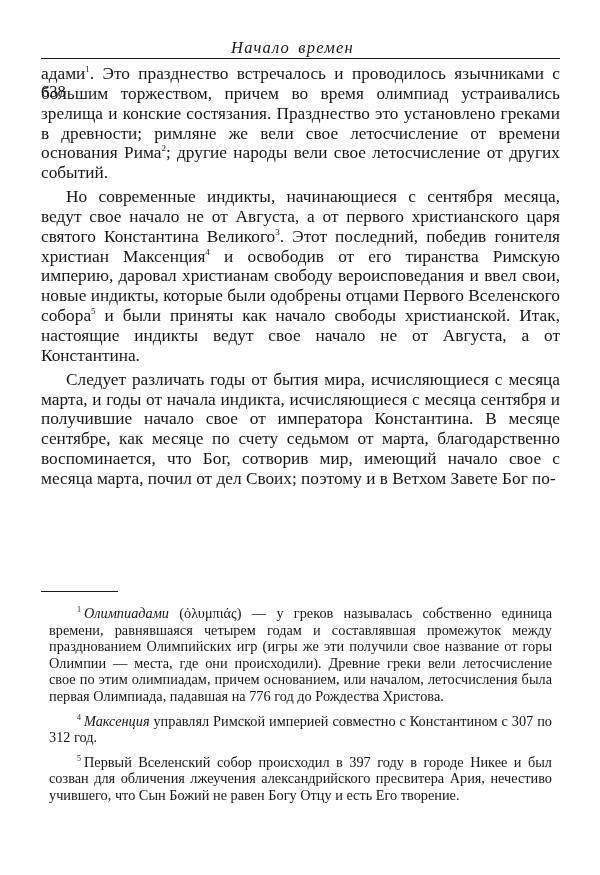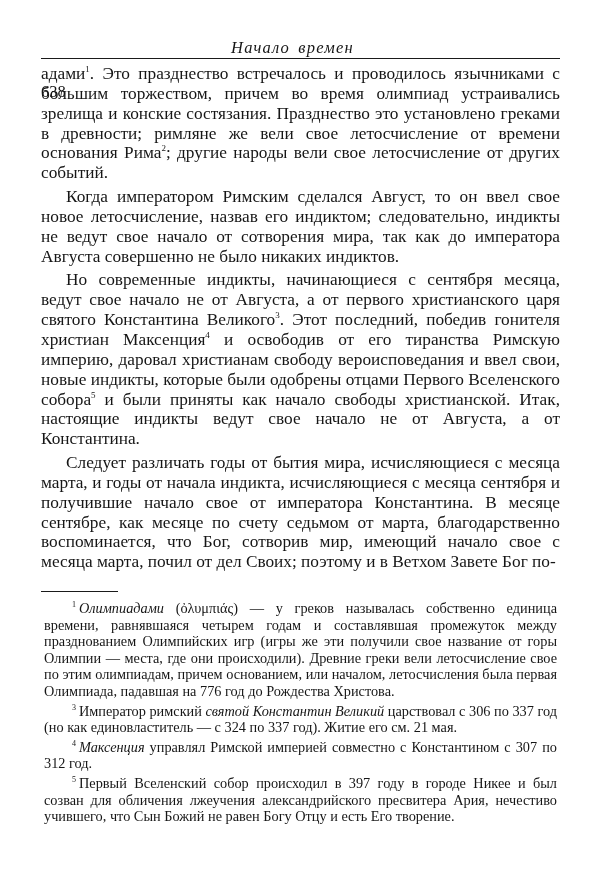--- a/index.html
+++ b/index.html
@@ -83,21 +83,21 @@
     .footnotes {
       position: absolute;
       top: 597px;
       left: 0;
       width: 519px;
       font-size: 14.3px;
       line-height: 16.6px;
       text-align: justify;
     }
     .footnotes p {
-      margin: 3px;
+      margin: 8px;
       text-indent: 28px;
     }
     .footnotes sup.fnm {
       font-size: 8px;
       vertical-align: 6px;
       line-height: 0;
       margin-right: 3px;
     }
     .it {
       font-style: italic;
@@ -112,43 +112,37 @@
     <span class="page-number">638</span>
     <span class="header-title">Начало времен</span>
   </div>
 
   <div class="main-text">
 
     <p>
       <span>адами</span><sup class="fn">1</sup><span>. Это празднество встречалось и проводилось язычниками с большим торжеством, причем во время олимпиад устраивались зрелища и конские состязания. Празднество это установлено греками в древности; римляне же вели свое летосчисление от времени основания Рима</span><sup class="fn">2</sup><span>; другие народы вели свое летосчисление от других событий.</span>
     </p>
 
-    <p class="indent">
-      <span>Когда императором Римским сделался Август, то он ввел свое новое летосчисление, назвав его индиктом; следовательно, индикты не ведут свое начало от сотворения мира, так как до императора Августа совершенно не было никаких индиктов.</span>
-    </p>
 
     <p class="indent">
       <span>Но современные индикты, начинающиеся с сентября месяца, ведут свое начало не от Августа, а от первого христианского царя святого Константина Великого</span><sup class="fn">3</sup><span>. Этот последний, победив гонителя христиан Максенция</span><sup class="fn">4</sup><span> и освободив от его тиранства Римскую империю, даровал христианам свободу вероисповедания и ввел свои, новые индикты, которые были одобрены отцами Первого Вселенского собора</span><sup class="fn">5</sup><span> и были приняты как начало свободы христианской. Итак, настоящие индикты ведут свое начало не от Августа, а от Константина.</span>
     </p>
 
     <p class="indent">
       <span>Следует различать годы от бытия мира, исчисляющиеся с месяца марта, и годы от начала индикта, исчисляющиеся с месяца сентября и получившие начало свое от императора Константина. В месяце сентябре, как месяце по счету седьмом от марта, благодарственно воспоминается, что Бог, сотворив мир, имеющий начало свое с месяца марта, почил от дел Своих; поэтому и в Ветхом Завете Бог по-</span>
     </p>
   </div>
 
   <div class="footnote-rule"></div>
 
   <div class="footnotes">
     <p>
       <sup class="fnm">1</sup><span class="it">Олимпиадами</span><span> (ὀλυμπιάς) — у греков называлась собственно единица времени, равнявшаяся четырем годам и составлявшая промежуток между празднованием Олимпийских игр (игры же эти получили свое название от горы Олимпии — места, где они происходили). Древние греки вели летосчисление свое по этим олимпиадам, причем основанием, или началом, летосчисления была первая Олимпиада, падавшая на 776 год до Рождества Христова.</span>
     </p>
     <p>
-      <sup class="fnm">3</sup><span>Император римский </span><span class="it">святой Константин Великий</span><span> царствовал с 306 по 337 год (но как единовластитель — с 324 по 337 год). Житие его см. 21 мая.</span>
-    </p>
-    <p>
       <sup class="fnm">4</sup><span class="it">Максенция</span><span> управлял Римской империей совместно с Константином с 307 по 312 год.</span>
     </p>
     <p>
       <sup class="fnm">5</sup><span>Первый Вселенский собор происходил в 397 году в городе Никее и был созван для обличения лжеучения александрийского пресвитера Ария, нечестиво учившего, что Сын Божий не равен Богу Отцу и есть Его творение.</span>
     </p>
   </div>
 
 </div>
 
 </body></html>

